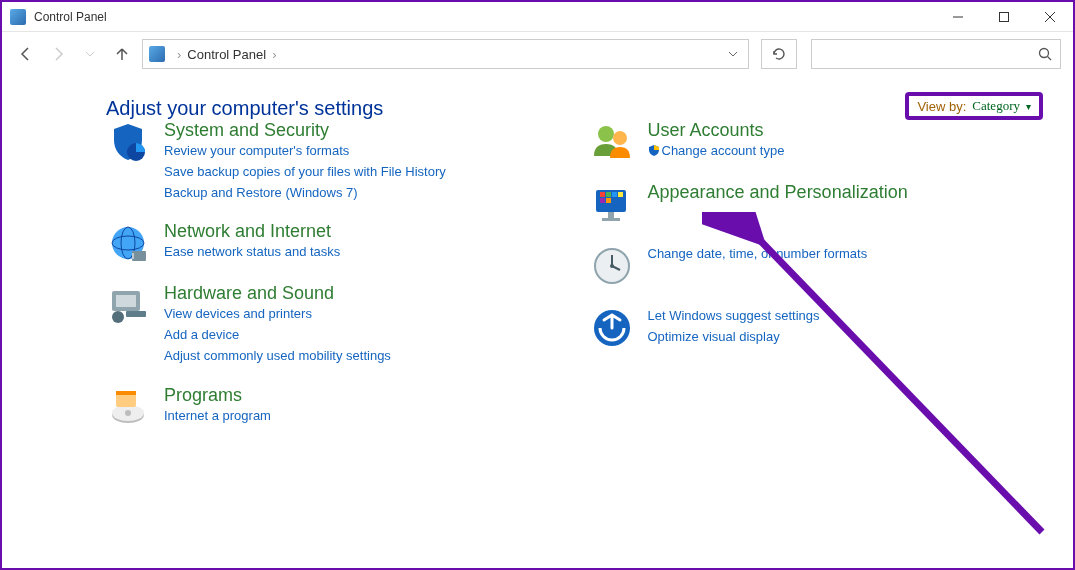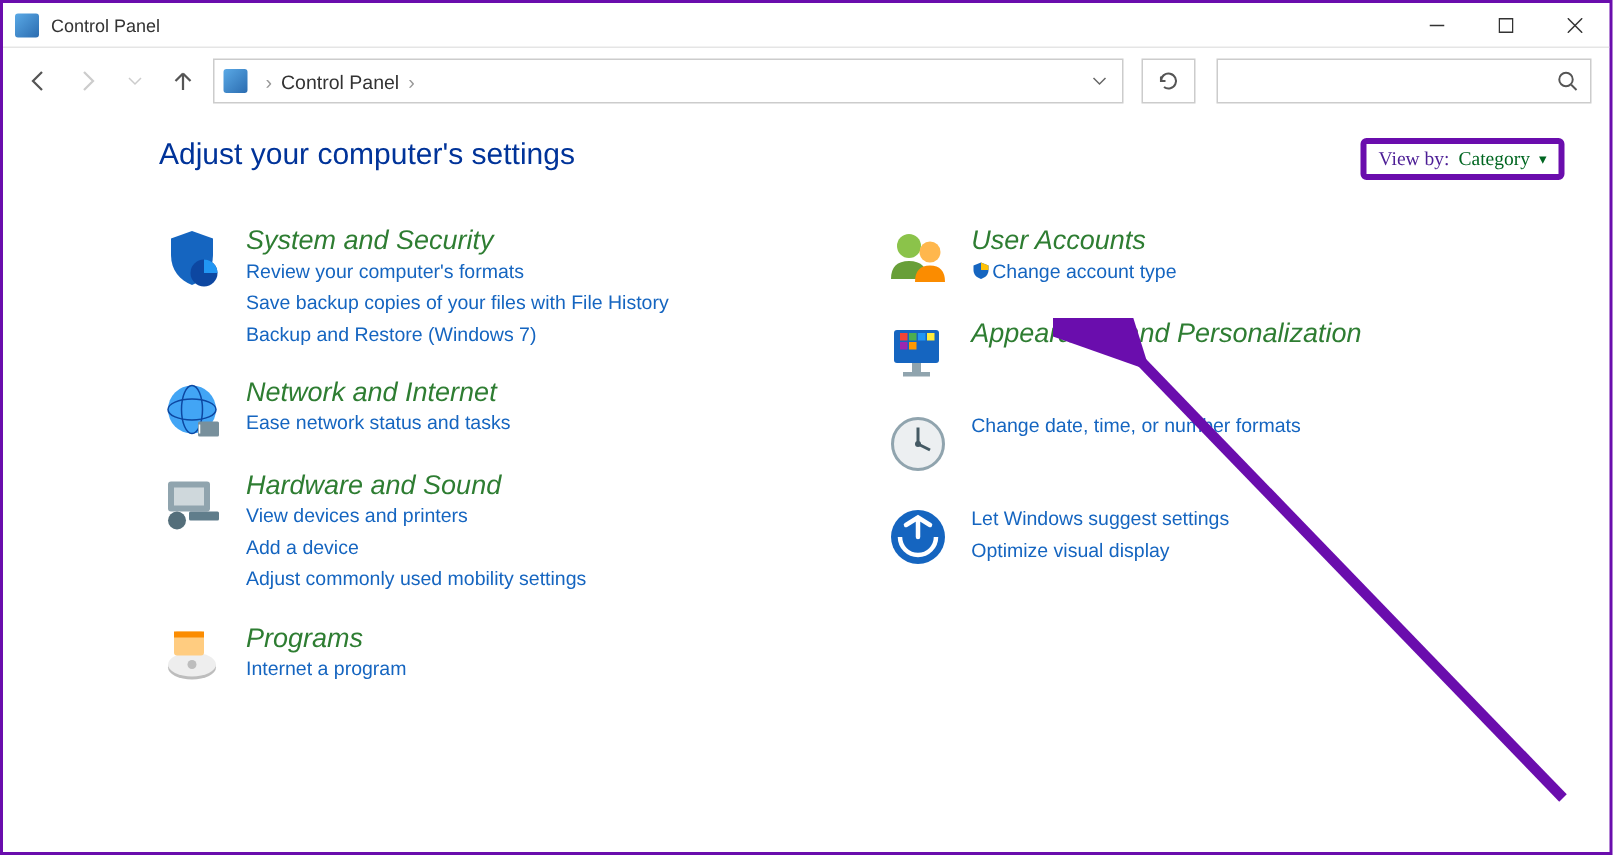--- a/index.html
+++ b/index.html
@@ -16,32 +16,32 @@
 .addr-icon{width:16px;height:16px;background:linear-gradient(135deg,#5aa9e6,#2b6cb0);border-radius:2px;margin-right:6px;}
 .addr-chev{margin:0 6px;color:#999;}
 .addr-text{font-size:13px;color:#333;}
 .addr-spacer{flex:1;}
 .addr-drop{color:#666;margin-right:4px;}
 .refresh-btn{width:36px;height:30px;border:1px solid #ccc;display:flex;align-items:center;justify-content:center;margin-left:4px;}
 .searchbox{width:250px;height:30px;border:1px solid #ccc;display:flex;align-items:center;padding:0 8px;margin-left:6px;}
 .searchbox input{flex:1;border:none;outline:none;font-size:13px;}
 .search-icon{color:#555;}
 .content{padding:16px 30px 0 104px;position:relative;}
-.heading-row{display:flex;align-items:flex-start;margin-bottom:30px;}
+.heading-row{display:flex;align-items:flex-end;}
 .heading{font-size:20px;color:#003399;font-weight:400;flex:1;}
 .viewby-box{border:4px solid #6a0dad;border-radius:4px;padding:2px 8px;display:flex;align-items:center;gap:6px;}
-.viewby-label{color:#4c1d95;font-family:Liberation Serif, serif;}
+.viewby-label{color:#a16207;}
 .viewby-value{color:#006621;font-family:Liberation Serif, serif;}
 .viewby-chev{color:#006621;font-size:10px;}
 .columns{display:flex;gap:30px;}
 .col{flex:1;}
 .cat{display:flex;margin-bottom:18px;}
 .cat-icon{width:44px;height:44px;margin-right:14px;flex-shrink:0;}
 .cat-body{}
-.cat-title{color:#2e7d32;font-size:18px;font-weight:400;margin-bottom:2px;font-style:italic;}
+.cat-title{color:#2e7d32;font-size:18px;font-weight:400;margin-bottom:2px;}
 .cat-link{color:#1565c0;font-size:13px;display:block;line-height:1.6;}
 .cat-link .shield{display:inline-block;width:12px;height:12px;margin-right:2px;vertical-align:-1px;}
 svg{display:block;}
 .arrow-annotation{position:absolute;top:210px;left:700px;pointer-events:none;}
 </style>
 </head>
 <body>
 
 <div class="titlebar">
   <div class="titlebar-icon"></div>

